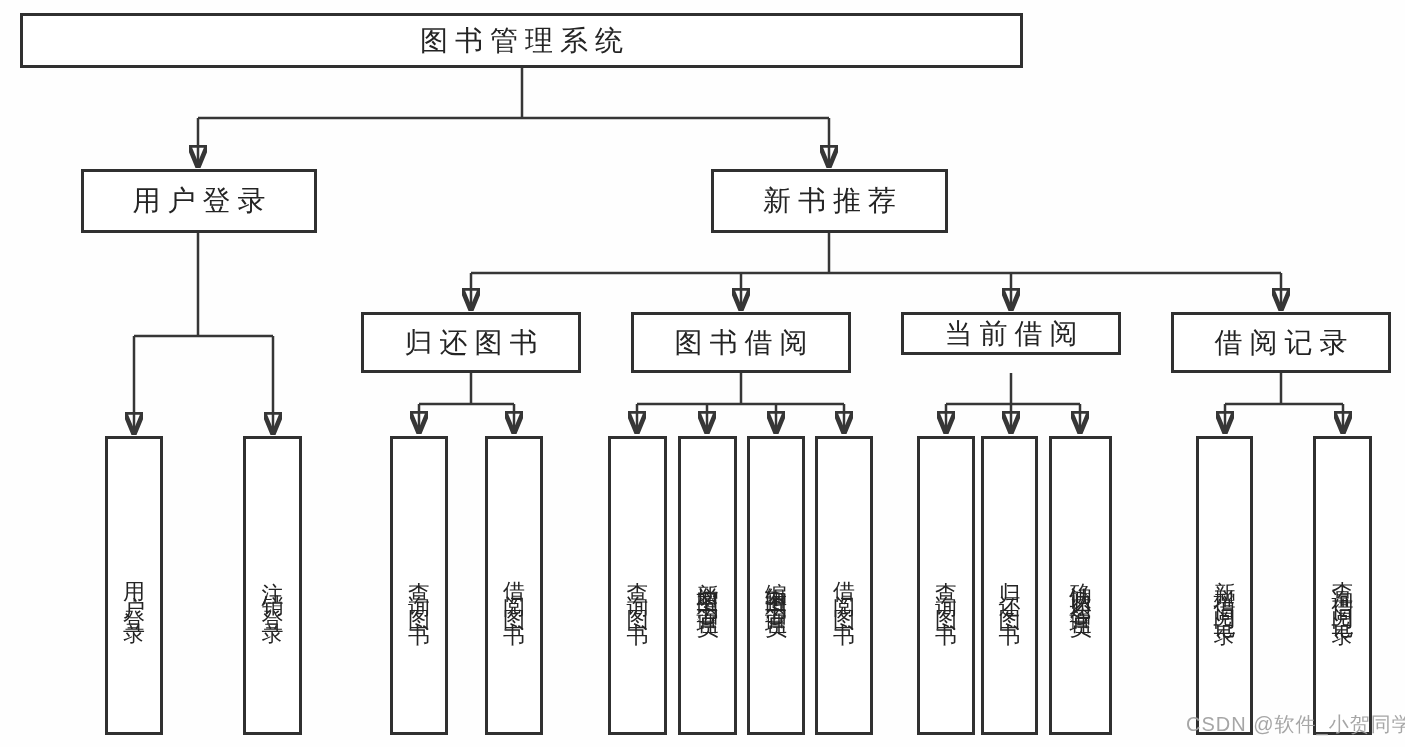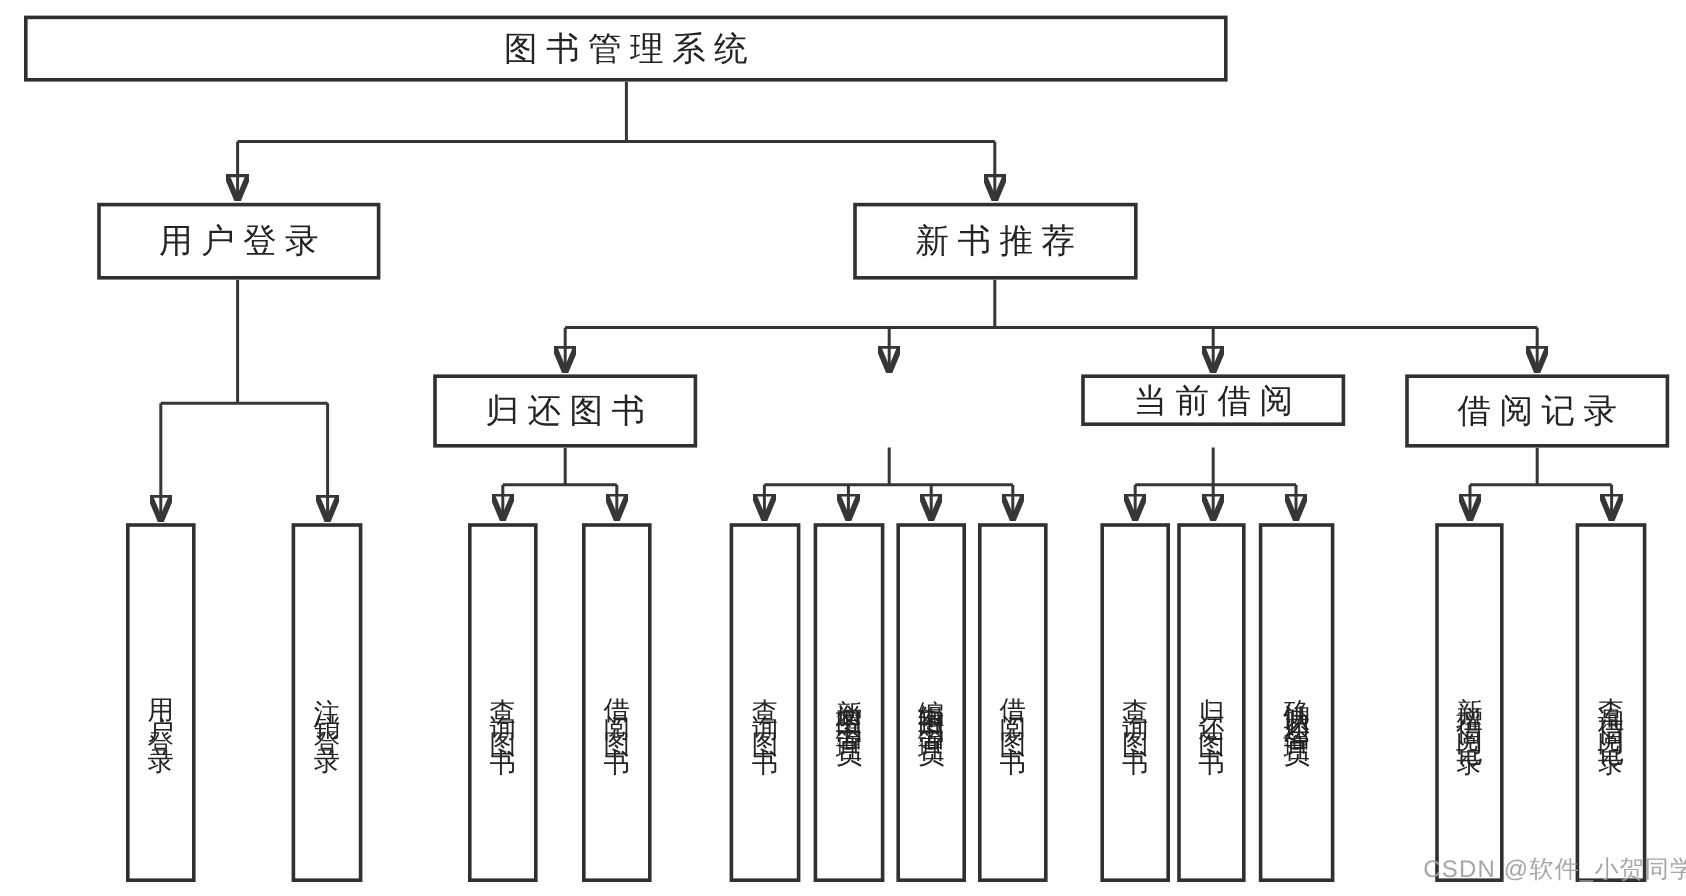--- a/index.html
+++ b/index.html
@@ -122,20 +122,23 @@
   <div class="node h" style="left:81px; top:169px; width:236px; height:64px">
     <span>用户登录</span>
   </div>
   <div class="node h" style="left:711px; top:169px; width:237px; height:64px">
     <span>新书推荐</span>
   </div>
 
   <div class="node h" style="left:361px; top:312px; width:220px; height:61px">
     <span>归还图书</span>
   </div>
+  <div class="node h" style="left:631px; top:312px; width:220px; height:61px">
+    <span>图书借阅</span>
+  </div>
   <div class="node h" style="left:901px; top:312px; width:220px; height:43px">
     <span>当前借阅</span>
   </div>
   <div class="node h" style="left:1171px; top:312px; width:220px; height:61px">
     <span>借阅记录</span>
   </div>
 
   <div class="node v" style="left:105px; top:436px; width:58px; height:299px">
     <span class="vtext ls-lg">用户登录</span>
   </div>

